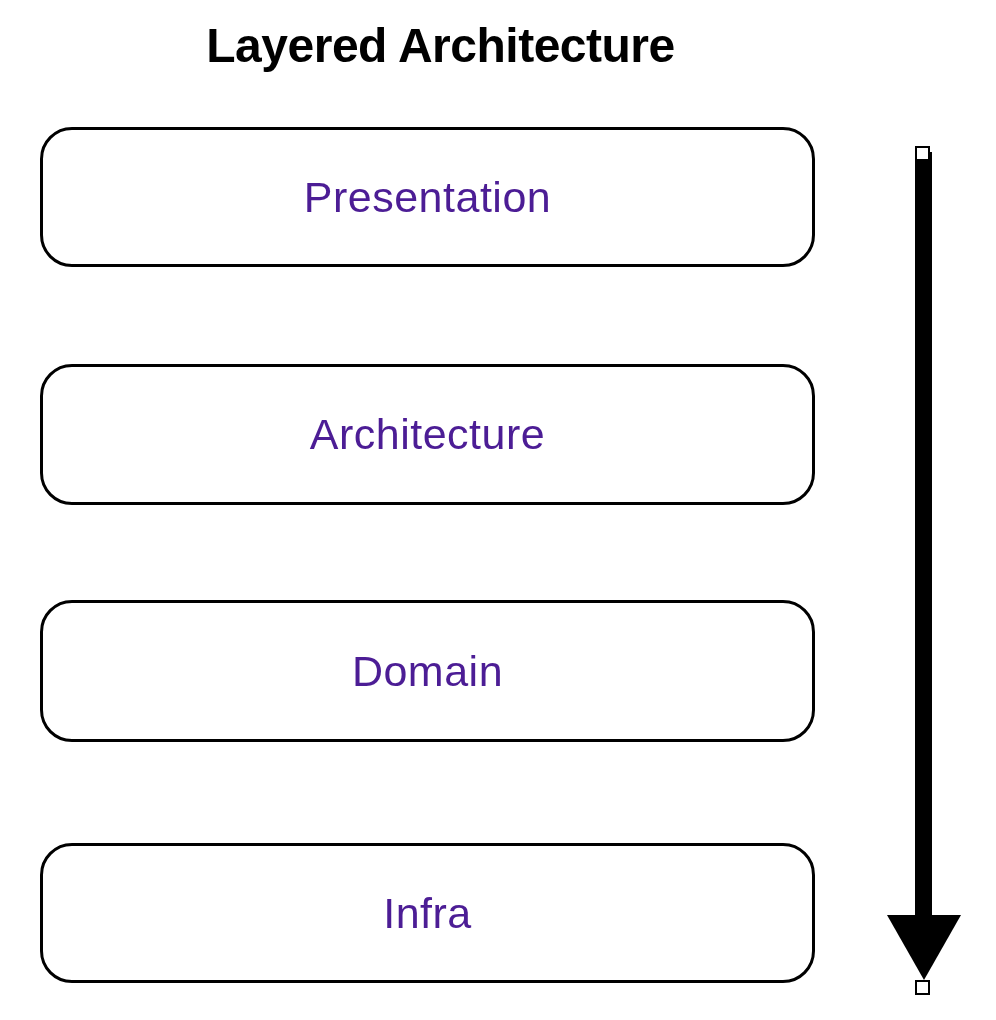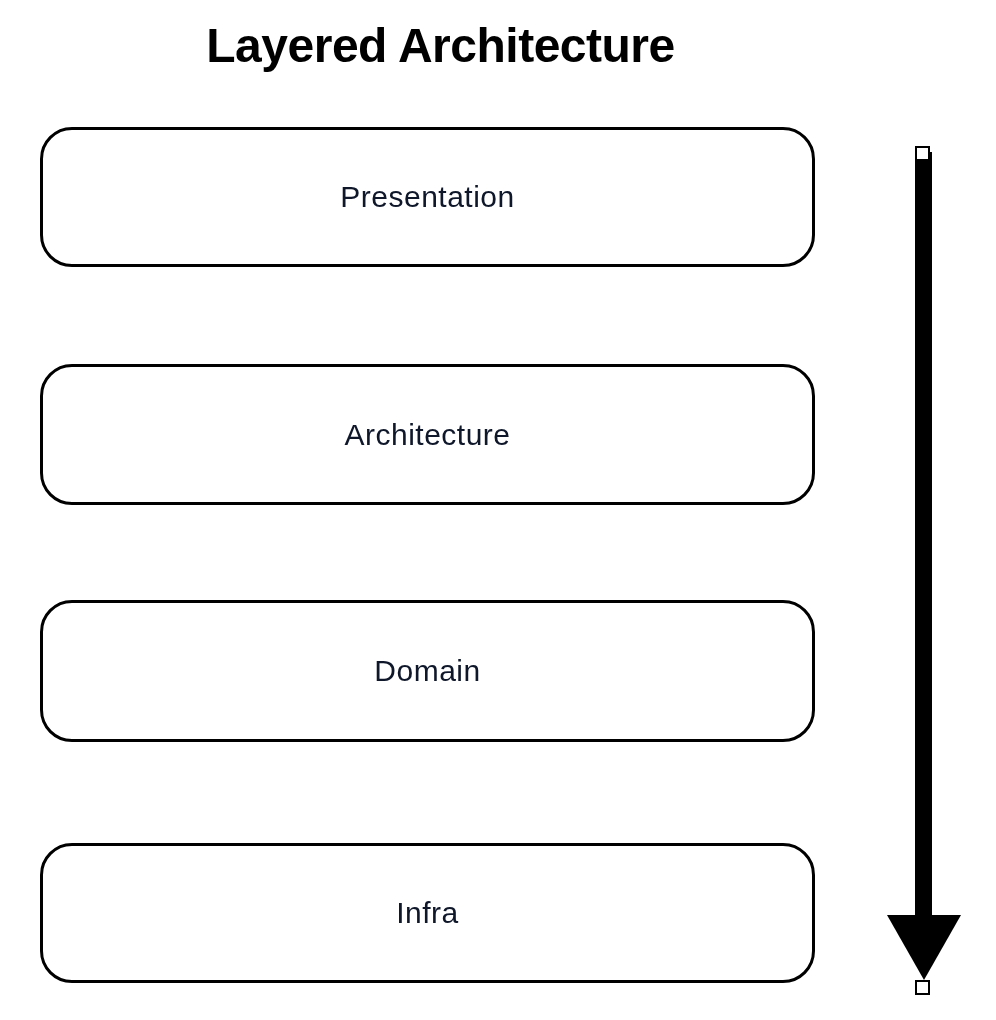--- a/index.html
+++ b/index.html
@@ -44,23 +44,23 @@
     border-radius: 32px;
     display: flex;
     align-items: center;
     justify-content: center;
   }
   .layer-presentation { top: 127px; }
   .layer-application  { top: 364px; height: 141px; }
   .layer-domain       { top: 600px; height: 142px; }
   .layer-infra        { top: 843px; }
   .layer-label {
-    font-size: 30px;
+    font-size: 43px;
     font-weight: 400;
-    color: #0f172a;
+    color: #4c1d95;
     letter-spacing: 0.5px;
   }
   
   .arrow {
     position: absolute;
     left: 886px;
     top: 146px;
     width: 76px;
     height: 850px;
   }

